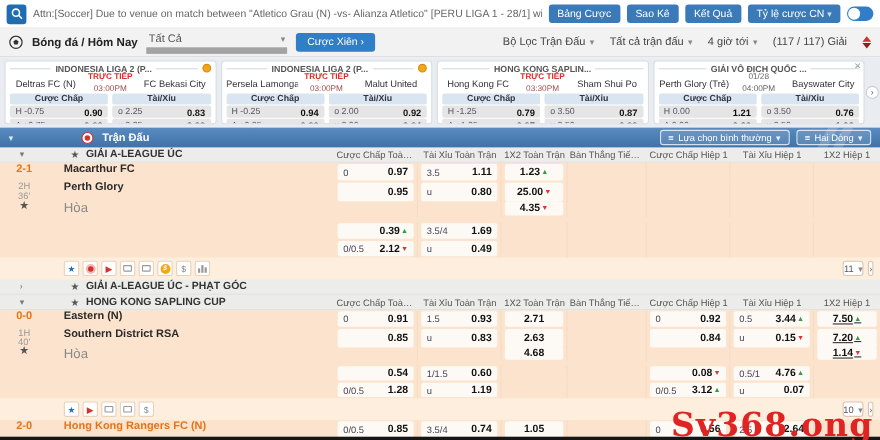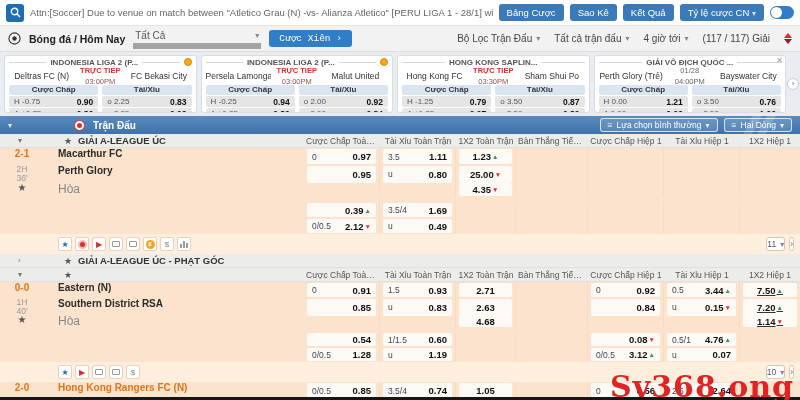--- a/index.html
+++ b/index.html
@@ -13,21 +13,21 @@
   .announce { flex:1; color:#666; white-space:nowrap; overflow:hidden; font-size:9.5px; }
   .tbtn { background:#3a7ab8; color:#fff; border:none; border-radius:3px; padding:3px 8px; font-size:9.5px; white-space:nowrap; cursor:pointer; flex:none; font-family:inherit; }
   .toggle { width:24px; height:13px; background:#2f7ec7; border-radius:7px; position:relative; flex:none; cursor:pointer; }
   .toggle .knob { position:absolute; left:1px; top:1px; width:11px; height:11px; background:#fff; border-radius:50%; }
 
   
   .navbar { height:26px; display:flex; align-items:center; gap:8px; padding:0 8px; background:#f2f2f2; border-bottom:1px solid #ddd; }
   .sporttitle { font-weight:bold; font-size:10.5px; color:#222; white-space:nowrap; }
   .select { display:flex; align-items:center; justify-content:space-between; width:128px; border-bottom:6px solid #a3a3a3; color:#555; padding:2px 2px; cursor:pointer; }
   .chev { font-size:8px; color:#888; }
-  .parlay { background:#2f7ec7; color:#fff; border:none; border-radius:3px; padding:3px 10px; font-size:9.5px; cursor:pointer; font-family:Liberation Mono, monospace; }
+  .parlay { background:#2f7ec7; color:#fff; border:none; border-radius:3px; padding:3px 10px; font-size:9.5px; cursor:pointer; font-family:Liberation Sans, sans-serif; }
   .nav-right { margin-left:auto; display:flex; align-items:center; gap:14px; color:#444; }
   .navitem { display:flex; align-items:center; gap:4px; cursor:pointer; white-space:nowrap; }
   .sorticon { display:flex; flex-direction:column; gap:1px; align-items:center; cursor:pointer; }
   .sorticon .t-up { width:0; height:0; border-left:4px solid transparent; border-right:4px solid transparent; border-bottom:5px solid #d03030; }
   .sorticon .t-dn { width:0; height:0; border-left:4px solid transparent; border-right:4px solid transparent; border-top:5px solid #8a2020; }
 
   
   .featured { height:64px; background:#e9edf2; display:flex; gap:4px; padding:3px 14px 3px 4px; position:relative; }
   .panel { flex:1; background:#fff; border:1px solid #d8dde3; border-radius:3px; padding:1px 4px; overflow:hidden; position:relative; }
   .ptitle { display:flex; align-items:center; gap:4px; height:10px; }
@@ -531,20 +531,21 @@
         <span class="chevg">›</span>
         <span class="star">★</span>
         <span class="nm">GIẢI A-LEAGUE ÚC - PHẠT GÓC</span>
       </div>
   </div>
 
   <div class="grid9 lghead">
     <div class="lgname">
         <span class="chevg">▾</span>
         <span class="star">★</span>
+        <span class="nm">HONG KONG SAPLING CUP</span>
       </div>
     <div class="colh">Cược Chấp Toàn T...</div>
     <div class="colh">Tài Xỉu Toàn Trận</div>
     <div class="colh">1X2 Toàn Trận</div>
     <div class="colh">Bàn Thắng Tiếp Theo</div>
     <div class="colh">Cược Chấp Hiệp 1</div>
     <div class="colh">Tài Xỉu Hiệp 1</div>
     <div class="colh">1X2 Hiệp 1</div>
   </div>
 

